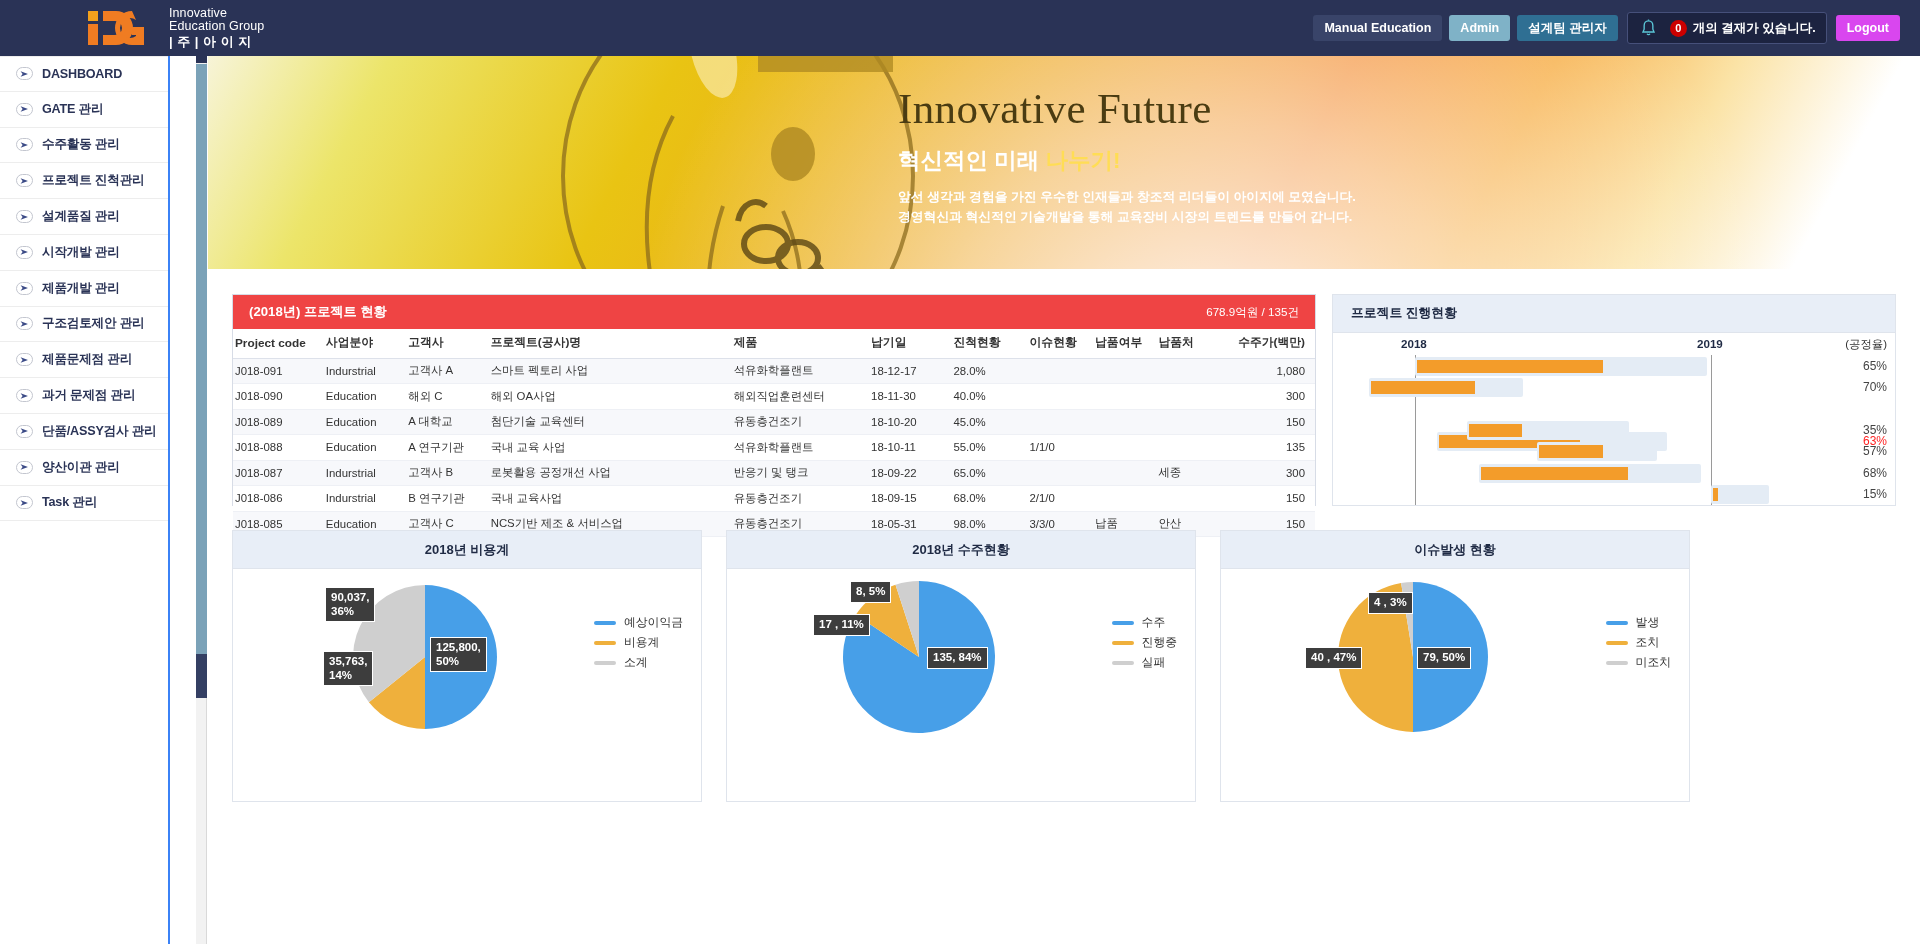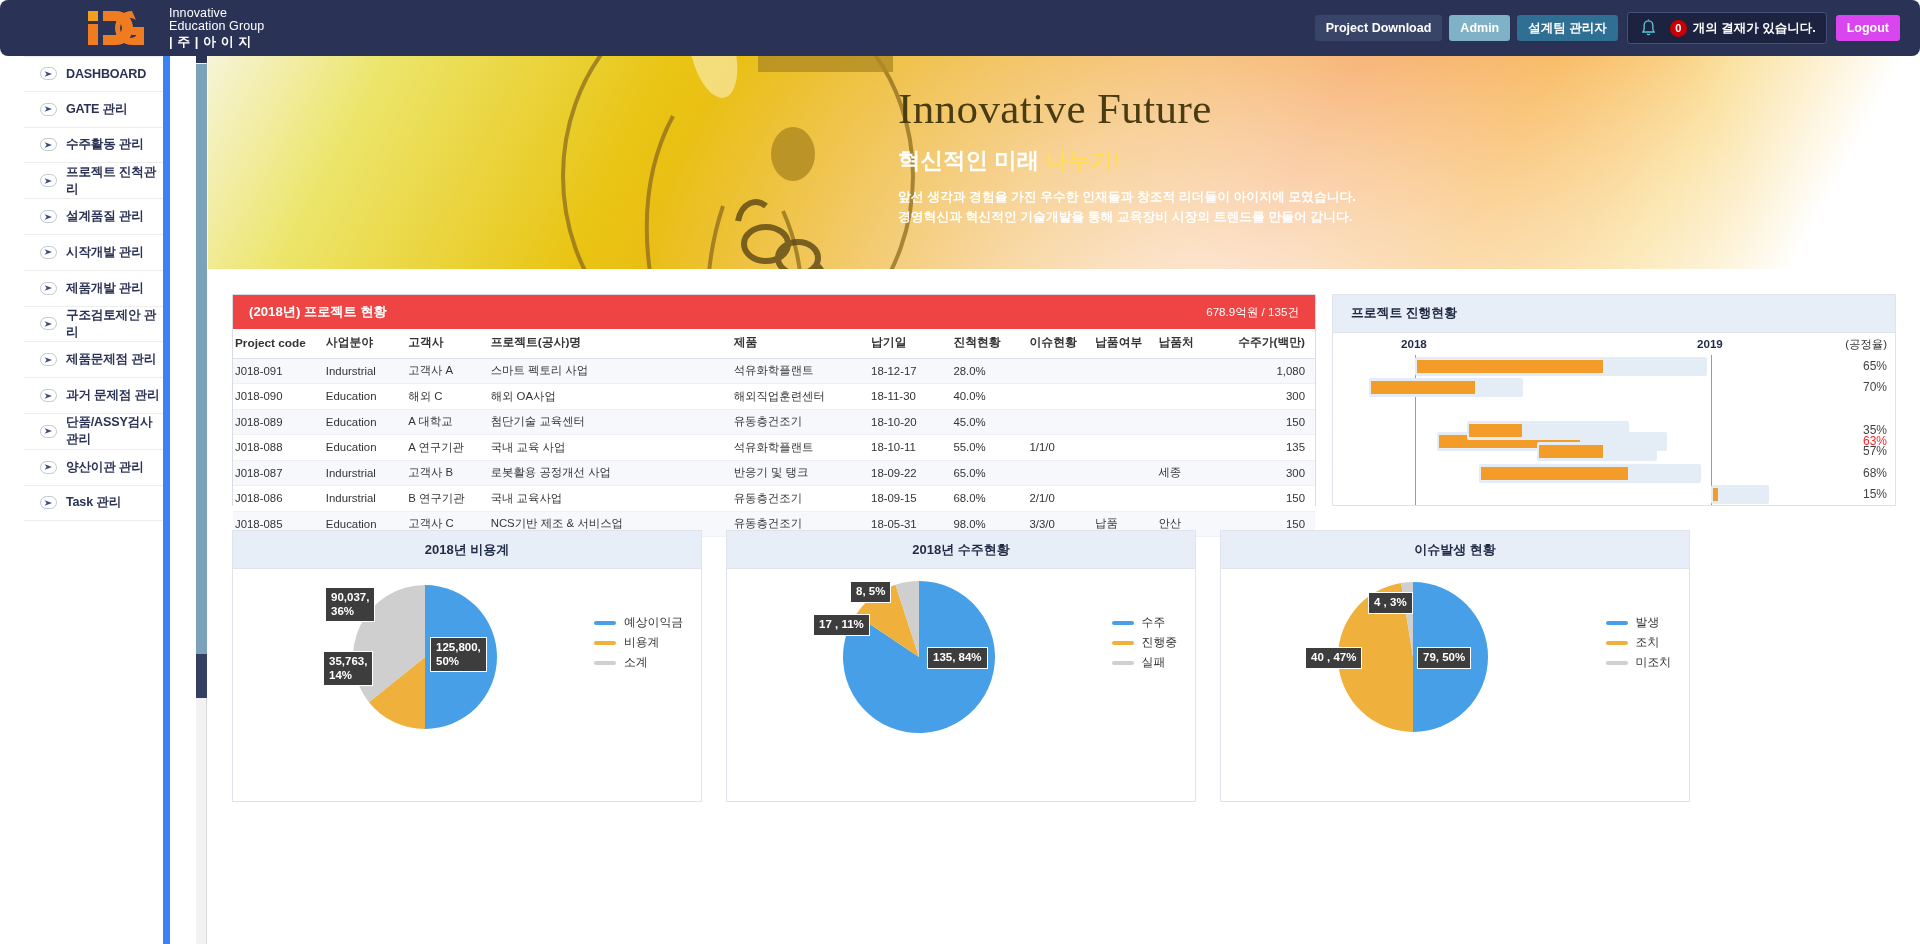--- a/index.html
+++ b/index.html
@@ -7,21 +7,21 @@
     width: 1920px; height: 944px;
     font-family: "Liberation Sans", "DejaVu Sans", sans-serif;
     background: #ffffff;
     overflow: hidden;
   }
 
   
   .topbar {
     position: absolute; left: 0; top: 0; width: 1920px; height: 56px;
     background: #2a3356;
-    display: flex; align-items: center; border-radius: 8px;
+    display: flex; align-items: center;
   }
   .logo-wrap { display:flex; align-items:center; padding-left: 88px; }
   .logo-mark { display:flex; align-items:flex-end; height: 34px; }
   .logo-text { margin-left: 9px; line-height: 1.08; }
   .logo-l1, .logo-l2 { color: #ffffff; font-size: 12.5px; letter-spacing: .1px; }
   .logo-l3 { color: #ffffff; font-size: 13px; font-weight: bold; margin-top: 1px; letter-spacing: .5px; }
 
   .topbar-right {
     position: absolute; right: 20px; top: 0; height: 56px;
     display: flex; align-items: center; gap: 7px;
@@ -49,21 +49,21 @@
     width: 17px; height: 17px; border-radius: 50%; background: #cc0000;
     color: #fff; font-size: 11px; font-weight: bold;
     display:flex; align-items:center; justify-content:center;
     margin-right: 6px;
   }
   .notif-text { color: #ffffff; font-size: 12.5px; font-weight: 600; }
 
   
   .sidebar {
     position: absolute; left: 0; top: 56px; width: 170px; height: 888px;
-    background: #ffffff; border-right: 7px solid #3b82f6; padding-left: 24px;
+    background: #ffffff; border-right: 2px solid #3b82f6;
   }
   .side-item {
     height: 35.8px; display: flex; align-items: center;
     border-bottom: 1px solid #ededed; padding-left: 16px; cursor: pointer;
     background: #fff;
   }
   .side-item:first-child { border-top: 1px solid #ededed; }
   .arrow-ic {
     width: 17px; height: 13px; border: 1px solid #c3c6cf; border-radius: 7px;
     display:flex; align-items:center; justify-content:center; margin-right: 9px;
@@ -192,21 +192,21 @@
       </svg>
     </div>
     <div class="logo-text">
       <div class="logo-l1">Innovative</div>
       <div class="logo-l2">Education Group</div>
       <div class="logo-l3">| 주 | 아 이 지</div>
     </div>
   </div>
 
   <div class="topbar-right">
-    <button class="tb-btn tb-manual">Project Download</button>
+    <button class="tb-btn tb-manual">Manual Education</button>
     <button class="tb-btn tb-admin">Admin</button>
     <button class="tb-btn tb-team">설계팀 관리자</button>
 
     <div class="notif">
       <div class="bell-box">
         <svg width="19" height="20" viewBox="0 0 24 24" fill="none" stroke="#5bc8d8" stroke-width="1.7">
           <path d="M12 3 C8.5 3 6.5 5.5 6.5 9 v4.5 L5 17 h14 l-1.5 -3.5 V9 C17.5 5.5 15.5 3 12 3 Z"></path>
           <path d="M10.2 19.3 a2 2 0 0 0 3.6 0"></path>
           <path d="M12 1.3 v1.4"></path>
         </svg>

